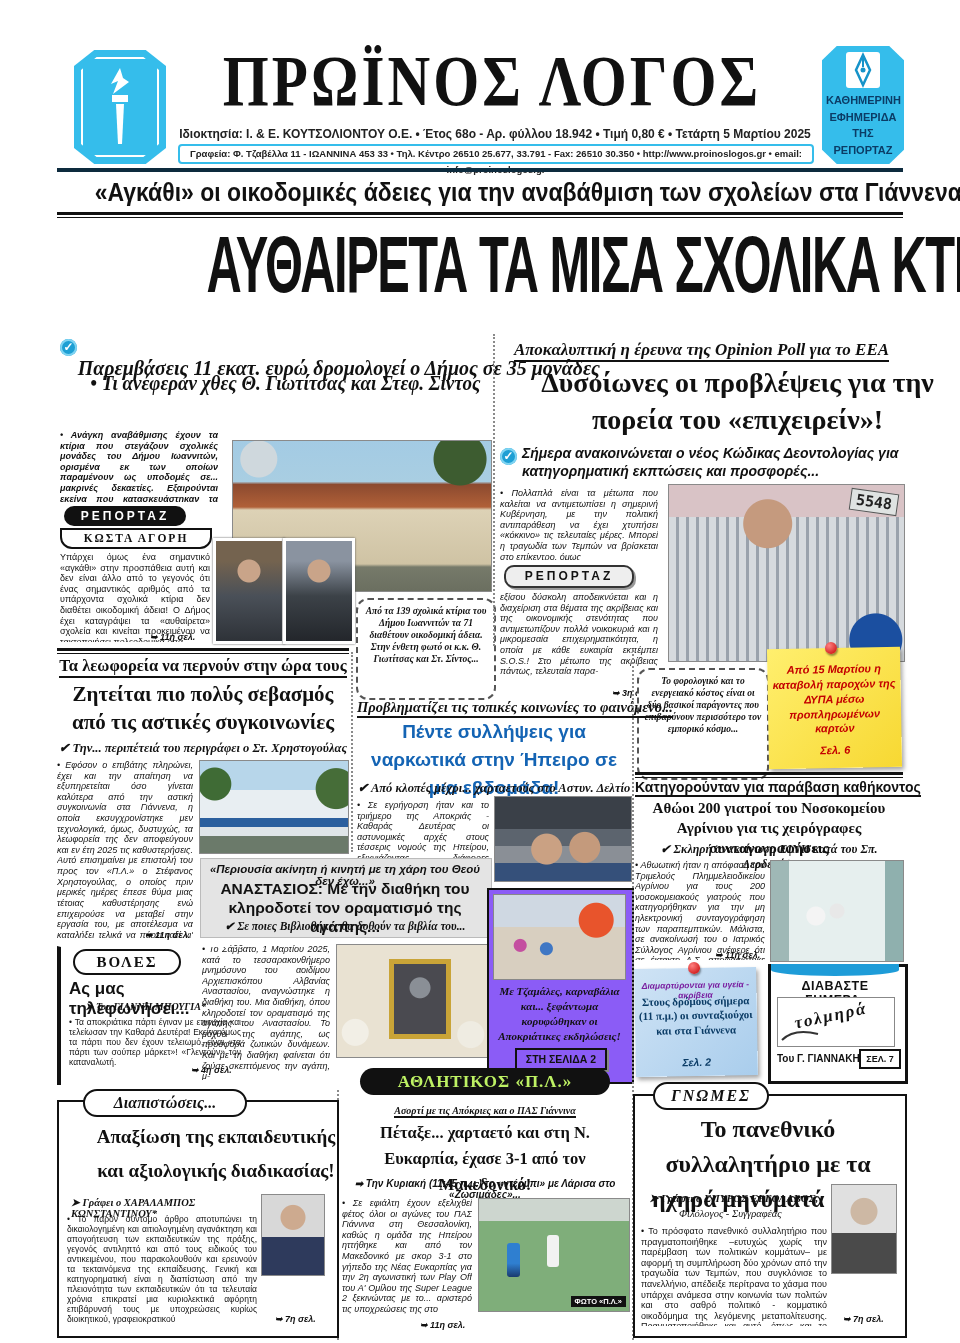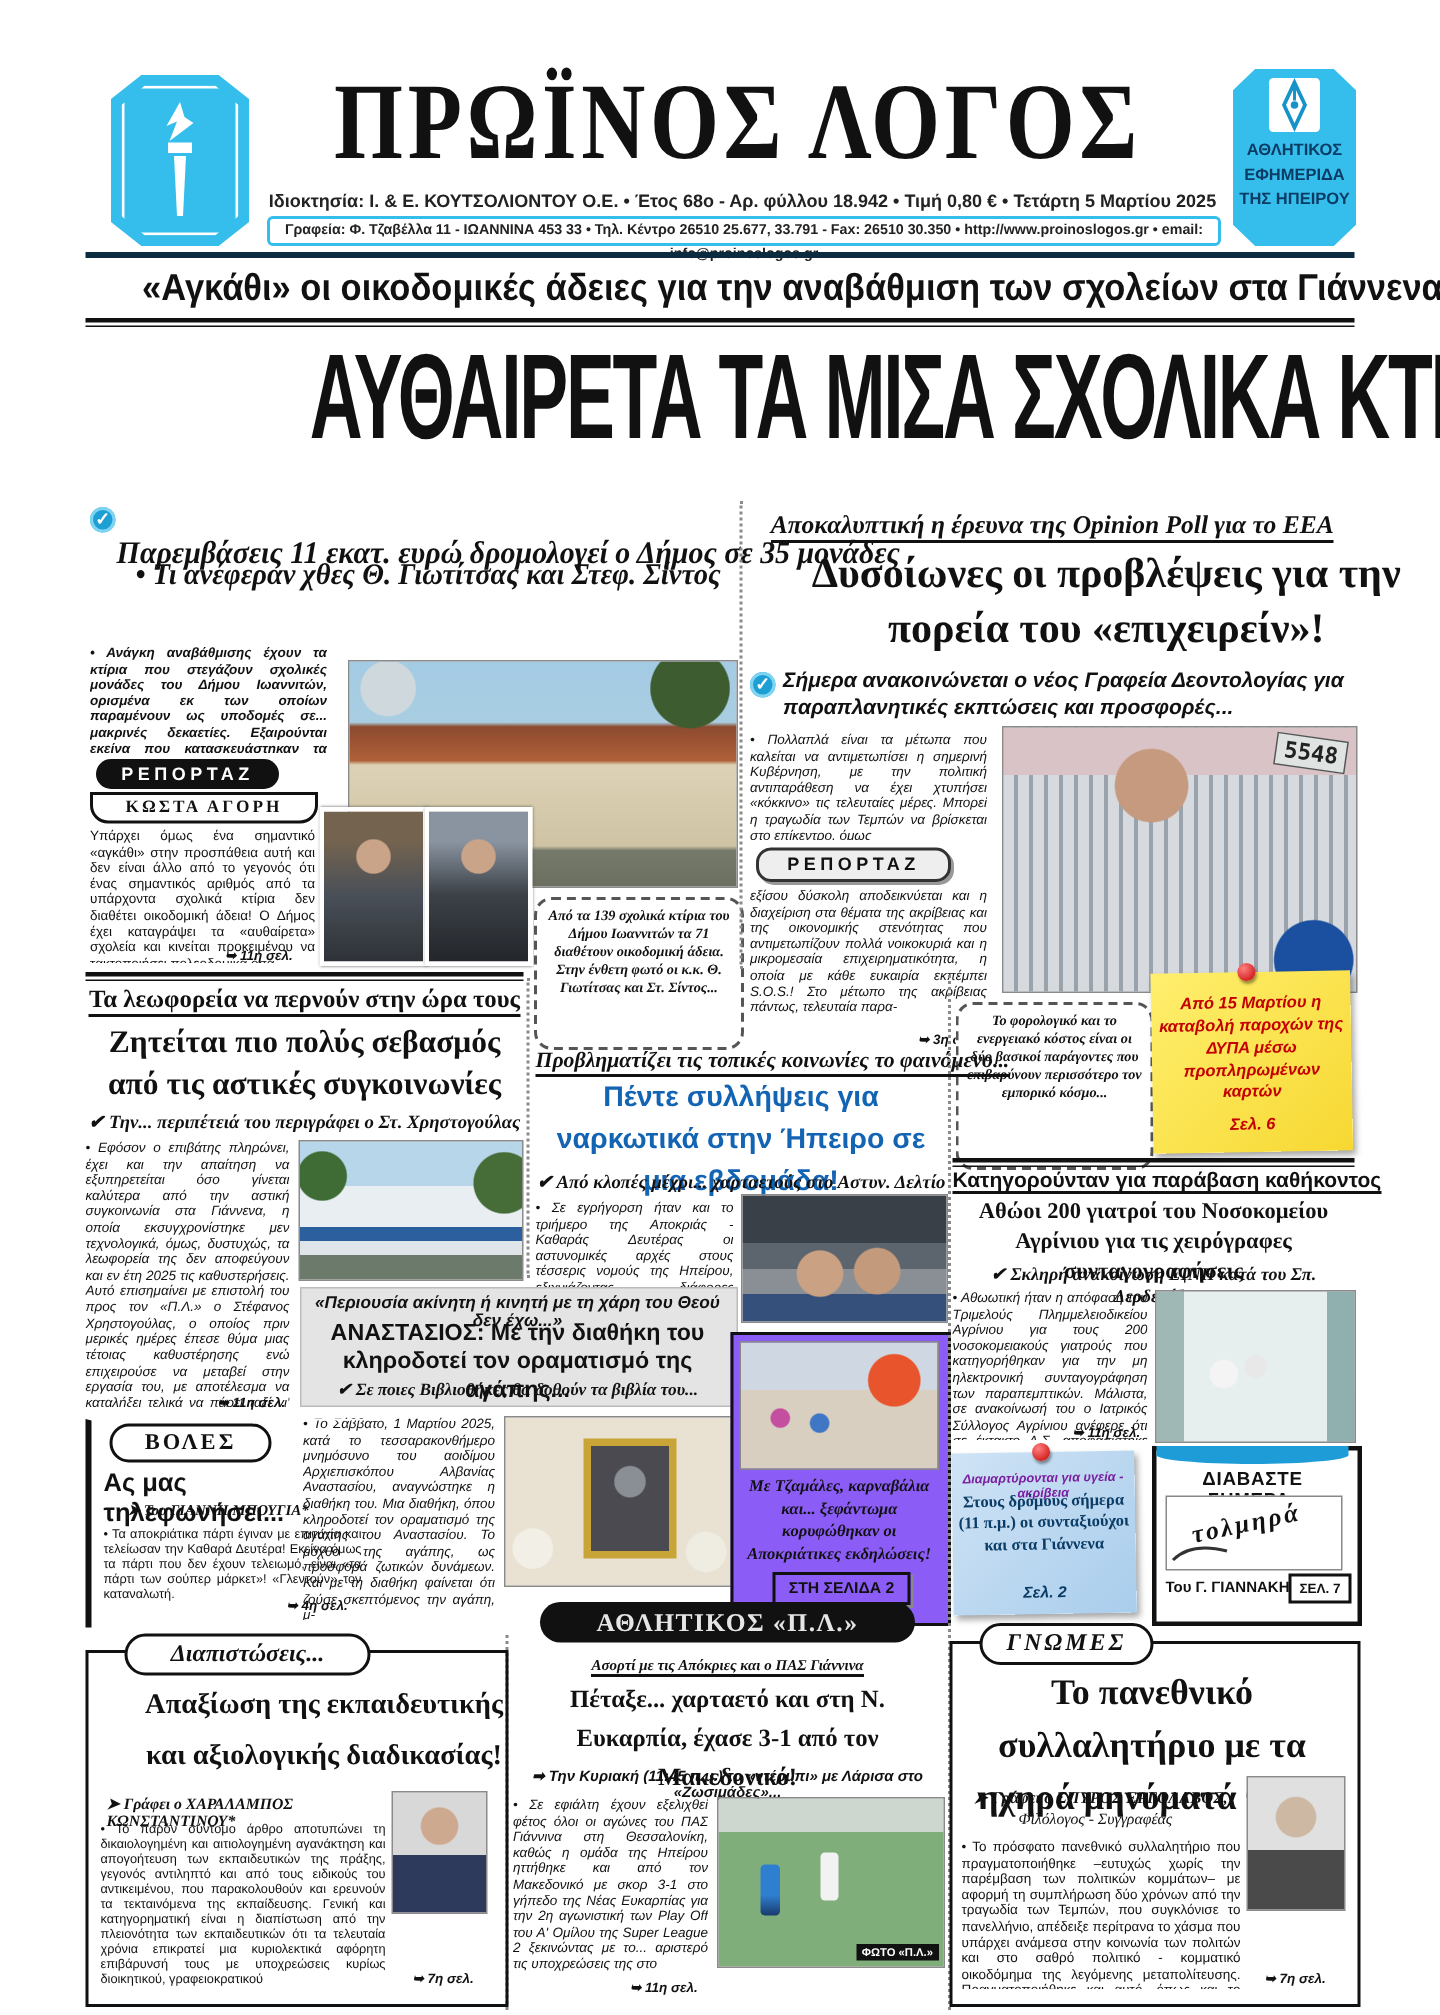--- a/index.html
+++ b/index.html
@@ -49,21 +49,21 @@
   <div class="abs b ctr" style="left:178px;top:144px;width:632px;height:16px;font-size:9.5px;line-height:16px;border:2px solid #35bdeb;border-radius:4px;color:#222;">Γραφεία: Φ. Τζαβέλλα 11 - ΙΩΑΝΝΙΝΑ 453 33 • Τηλ. Κέντρο 26510 25.677, 33.791 - Fax: 26510 30.350 • http://www.proinoslogos.gr • email: info@proinoslogos.gr</div>
 
   <div class="abs" style="left:822px;top:46px;width:82px;height:118px;background:#35bdeb;clip-path:polygon(18% 0,82% 0,100% 12%,100% 88%,82% 100%,18% 100%,0 88%,0 12%);">
     <div class="abs" style="left:24px;top:6px;width:34px;height:36px;background:#fff;border-radius:3px;">
       <svg width="34" height="36" viewBox="0 0 34 36">
         <path d="M17 3 L24 18 L17 33 L10 18 Z" fill="none" stroke="#1693c9" stroke-width="2.5"></path>
         <circle cx="17" cy="18" r="2.5" fill="#1693c9"></circle>
         <line x1="17" y1="3" x2="17" y2="15" stroke="#1693c9" stroke-width="2"></line>
       </svg>
     </div>
-    <div class="abs b ctr" style="left:4px;top:46px;width:74px;font-size:11px;line-height:1.5;color:#0b3c66;">ΑΘΛΗΤΙΚΟΣ ΕΦΗΜΕΡΙΔΑ ΤΗΣ ΗΠΕΙΡΟΥ</div>
+    <div class="abs b ctr" style="left:4px;top:46px;width:74px;font-size:11px;line-height:1.5;color:#0b3c66;">ΚΑΘΗΜΕΡΙΝΗ ΕΦΗΜΕΡΙΔΑ ΤΗΣ ΡΕΠΟΡΤΑΖ</div>
   </div>
 
   <div class="abs" style="left:57px;top:168px;width:846px;height:4px;background:#0d2b3e;"></div>
 
   <div class="abs ctr" style="left:57px;top:178px;width:846px;height:32px;">
     <span class="sqz b" style="font-size:25px;transform:scaleX(.92);">«Αγκάθι» οι οικοδομικές άδειες για την αναβάθμιση των σχολείων στα Γιάννενα</span>
   </div>
   <div class="abs drule" style="left:57px;top:212px;width:846px;"></div>
 
   <div class="abs ctr" style="left:57px;top:220px;width:846px;height:92px;">
@@ -107,21 +107,21 @@
 
   <div class="abs vdiv" style="left:493px;top:334px;height:312px;"></div>
 
   <div class="abs ctr" style="left:500px;top:340px;width:403px;height:22px;">
     <span class="sqz b it serif kick" style="font-size:17px;">Αποκαλυπτική η έρευνα της Opinion Poll για το ΕΕΑ</span>
   </div>
   <div class="abs b serif ctr" style="left:508px;top:364px;width:403px;height:76px;font-size:28px;line-height:37px;margin-left:28px;">Δυσοίωνες οι προβλέψεις για την πορεία του «επιχειρείν»!</div>
 
   <div class="abs" style="left:500px;top:444px;width:403px;height:36px;">
     <span class="chk abs" style="left:0;top:4px;">✓</span>
-    <div class="abs b it" style="left:22px;top:0;width:378px;font-size:14px;line-height:18px;">Σήμερα ανακοινώνεται ο νέος Γραφεία Δεοντολογίας για παραπλανητικές εκπτώσεις και προσφορές...</div>
+    <div class="abs b it" style="left:22px;top:0;width:378px;font-size:14px;line-height:18px;">Σήμερα ανακοινώνεται ο νέος Κώδικας Δεοντολογίας για κατηγορηματική εκπτώσεις και προσφορές...</div>
   </div>
 
   <div class="abs it just body-txt" style="left:500px;top:488px;width:158px;height:72px;">• Πολλαπλά είναι τα μέτωπα που καλείται να αντιμετωπίσει η σημερινή Κυβέρνηση, με την πολιτική αντιπαράθεση να έχει χτυπήσει «κόκκινο» τις τελευταίες μέρες. Μπορεί η τραγωδία των Τεμπών να βρίσκεται στο επίκεντρο, όμως</div>
 
   <div class="abs b ctr" style="left:504px;top:565px;width:126px;height:19px;background:#eee;border:2px solid #333;border-radius:10px;box-shadow:2px 2px 0 #999;font-size:12px;line-height:19px;letter-spacing:3px;">ΡΕΠΟΡΤΑΖ</div>
 
   <div class="abs it just body-txt" style="left:500px;top:592px;width:158px;height:106px;">εξίσου δύσκολη αποδεικνύεται και η διαχείριση στα θέματα της ακρίβειας και της οικονομικής στενότητας που αντιμετωπίζουν πολλά νοικοκυριά και η μικρομεσαία επιχειρηματικότητα, η οποία με κάθε ευκαιρία εκπέμπει S.O.S.! Στο μέτωπο της ακρίβειας πάντως, τελευταία παρα-</div>
   <div class="abs cont" style="left:612px;top:688px;">
     <span>➥</span>
     <span>3η σελ.</span>
@@ -257,21 +257,21 @@
         linear-gradient(180deg,#e0e0e0 0 55%, #4a4a4a 55% 100%);"></div>
     <div class="abs just body-txt" style="left:6px;top:130px;width:186px;height:100px;">• Το πρόσφατο πανεθνικό συλλαλητήριο που πραγματοποιήθηκε –ευτυχώς χωρίς την παρέμβαση των πολιτικών κομμάτων– με αφορμή τη συμπλήρωση δύο χρόνων από την τραγωδία των Τεμπών, που συγκλόνισε το πανελλήνιο, απέδειξε περίτρανα το χάσμα που υπάρχει ανάμεσα στην κοινωνία των πολιτών και στο σαθρό πολιτικό - κομματικό οικοδόμημα της λεγόμενης μεταπολίτευσης. Πραγματοποιήθηκε και αυτό, όπως και το προηγούμενο, αυθόρμητα από τον ελληνικό λαό και είχε σαν</div>
     <div class="abs cont" style="left:208px;top:218px;">
       <span>➥</span>
       <span>7η σελ.</span>
     </div>
   </div>
 
   <div class="abs vdiv" style="left:337px;top:1090px;height:250px;"></div>
 
-  <div class="abs b serif ctr" style="left:360px;top:1068px;width:250px;height:27px;background:#111;color:#e5e5e5;border-radius:14px;font-size:17px;line-height:27px;letter-spacing:1px;">ΑΘΛΗΤΙΚΟΣ «Π.Λ.»</div>
+  <div class="abs b serif ctr" style="left:360px;top:1068px;width:250px;height:27px;background:#111;color:#bef264;border-radius:14px;font-size:17px;line-height:27px;letter-spacing:1px;">ΑΘΛΗΤΙΚΟΣ «Π.Λ.»</div>
   <div class="abs ctr" style="left:342px;top:1100px;width:286px;height:18px;">
     <span class="sqz b it serif kick" style="font-size:10px;font-style:italic;">Ασορτί με τις Απόκριες και ο ΠΑΣ Γιάννινα</span>
   </div>
   <div class="abs b serif ctr" style="left:342px;top:1120px;width:286px;height:56px;font-size:16.5px;line-height:26px;">Πέταξε... χαρταετό και στη Ν. Ευκαρπία, έχασε 3-1 από τον Μακεδονικό!</div>
   <div class="abs b it ctr" style="left:342px;top:1178px;width:286px;font-size:10px;">➡ Την Κυριακή (11:45 π.μ.) το «ντέρμπι» με Λάρισα στο «Ζωσιμάδες»...</div>
 
   <div class="abs it just body-txt" style="left:342px;top:1198px;width:130px;height:132px;">• Σε εφιάλτη έχουν εξελιχθεί φέτος όλοι οι αγώνες του ΠΑΣ Γιάννινα στη Θεσσαλονίκη, καθώς η ομάδα της Ηπείρου ηττήθηκε και από τον Μακεδονικό με σκορ 3-1 στο γήπεδο της Νέας Ευκαρπίας για την 2η αγωνιστική των Play Off του Α' Ομίλου της Super League 2 ξεκινώντας με το... αριστερό τις υποχρεώσεις της στο</div>
   <div class="abs cont" style="left:420px;top:1320px;">
     <span>➥</span>
     <span>11η σελ.</span>

